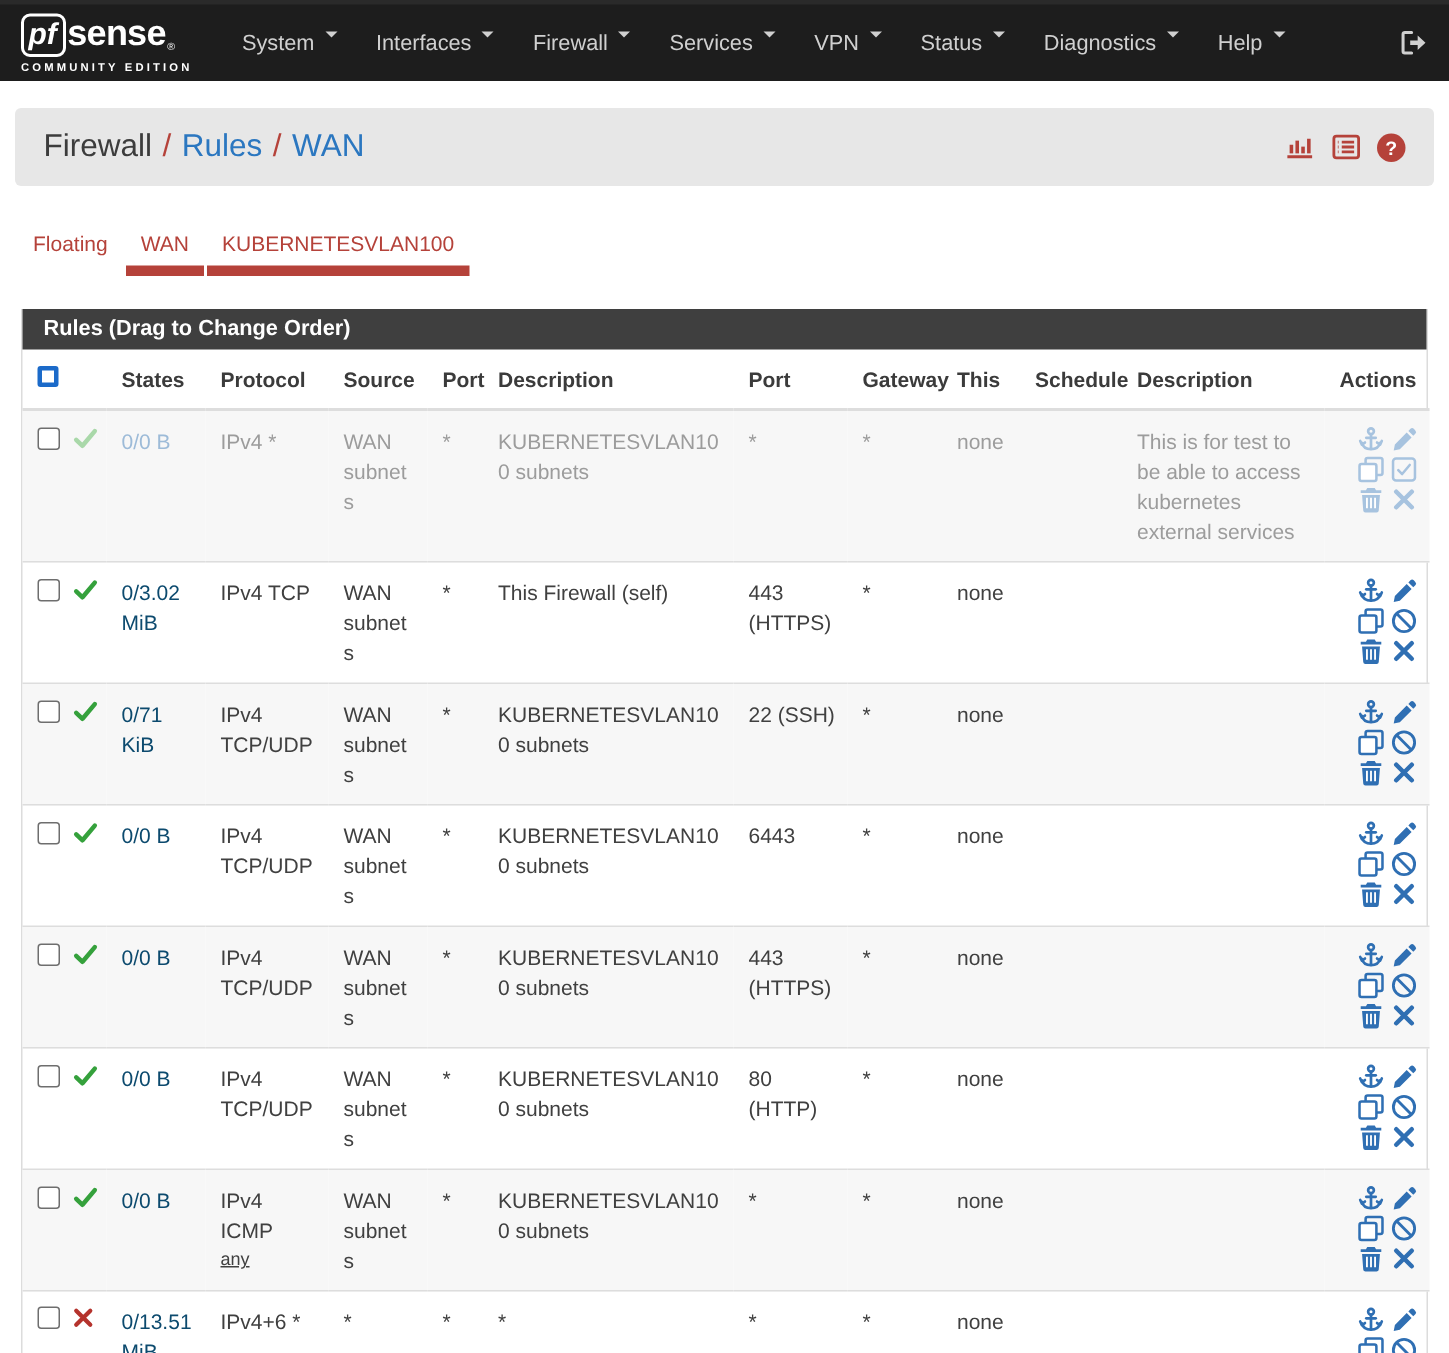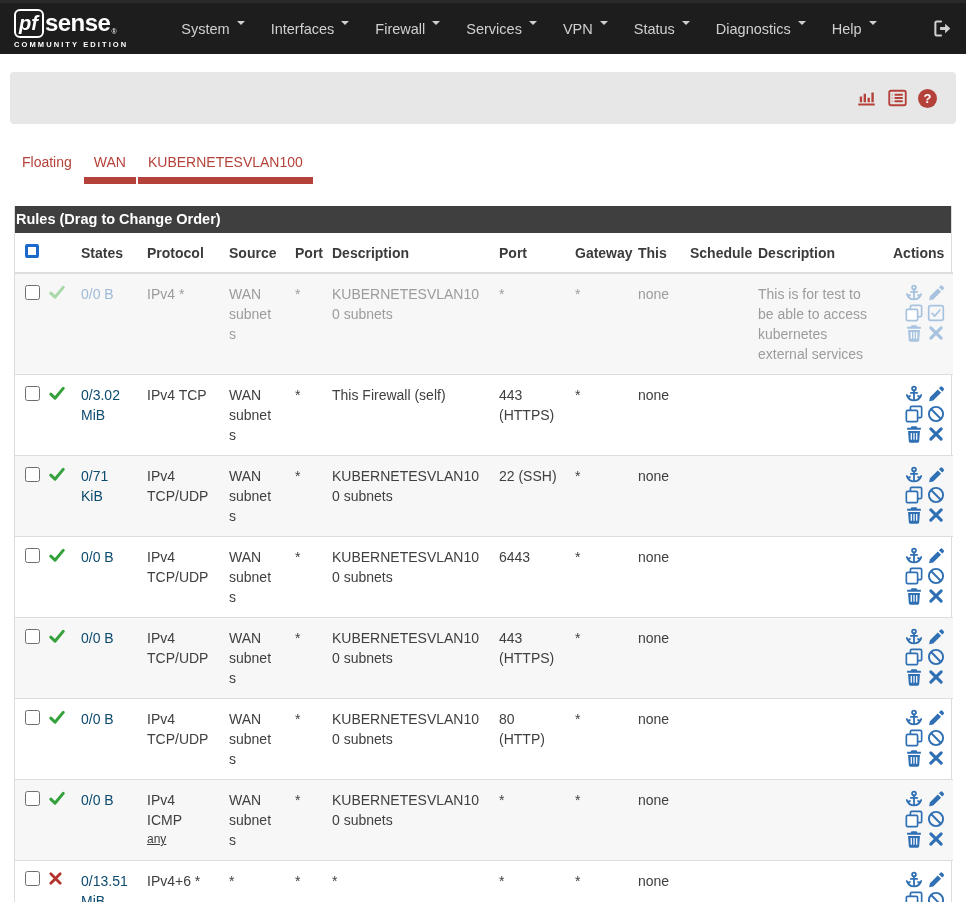--- a/index.html
+++ b/index.html
@@ -1,21 +1,21 @@
 <!DOCTYPE html>
 <html><head>
 <meta charset="utf-8">
 <style>
   * { box-sizing: border-box; margin: 0; padding: 0; }
   html,body { width: 966px; height: 902px; overflow: hidden; background:#fff;
     font-family: "Liberation Sans", sans-serif; }
 
   
   .navbar { height:54px; background:#1d1d1d; display:flex; align-items:center;
-    padding:0 14px; border-top:3px solid #2a2a2a;gap:20px; }
+    padding:0 14px; border-top:3px solid #2a2a2a; }
   .brand { display:flex; flex-direction:column; margin-right:20px; }
   .brand-top { display:flex; align-items:center; color:#fff; }
   .pf-box { border:2.5px solid #fff; border-radius:6px; padding:0 4px 1px 3px;
     font-style:italic; font-weight:bold; font-size:20px; line-height:24px; }
   .sense { font-weight:bold; font-size:24px; letter-spacing:-0.5px; margin-left:1px; }
   .reg { font-size:7px; align-self:flex-end; margin:0 0 3px 1px; }
   .brand-sub { color:#fff; font-size:7.5px; font-weight:bold; letter-spacing:2.1px; margin-top:2px; }
   .nav-items { display:flex; align-items:center; flex:1; }
   .nav-item { color:#d0d0d0; font-size:14.5px; padding:8px 13px; cursor:pointer;
     display:flex; text-decoration:none; }
@@ -37,21 +37,21 @@
 
   
   .tabs { display:flex; margin:26px 0 0 12px; }
   .tab { font-size:14px; color:#b5423a; text-decoration:none; padding:4px 10px 7px 10px;
     border-bottom:7px solid transparent; margin-right:2px; }
   .tab.underlined { border-bottom-color:#b5423a; }
 
   
   .panel { margin:22px 14px 0 14px; border-left:1px solid #dcdcdc; border-right:1px solid #dcdcdc; }
   .panel-hd { background:#3f3f3f; color:#fff; font-weight:bold; font-size:14.5px;
-    padding:5px 10px 6px 1px; }
+    padding:5px 10px 6px 14px; }
 
   
   table { width:100%; border-collapse:collapse; table-layout:fixed; }
   th { text-align:left; font-size:14px; color:#3b3b3b; font-weight:bold;
     padding:11px 8px 11px 10px; border-bottom:2px solid #ddd; }
   td { font-size:14px; color:#404040; vertical-align:top; padding:10px 8px 10px 10px;
     line-height:1.43; border-bottom:1px solid #ddd; word-wrap:break-word; }
   tbody tr:nth-child(odd) { background:#f7f7f7; }
   .cb { width:15px; height:15px; border:1.5px solid #6e6e6e; border-radius:2.5px;
     background:#fff; display:inline-block; cursor:pointer; }
@@ -192,20 +192,23 @@
         <span>Help</span>
         <span class="caret"></span>
       </a>
   </div>
   <svg class="signout">
       <use href="#i-signout"></use>
     </svg>
 </nav>
 
 <div class="bc-bar">
+  <div class="bc-title">
+    <span>Firewall</span><span class="bc-sep">/</span><a class="bc-link">Rules</a><span class="bc-sep">/</span><a class="bc-link">WAN</a>
+  </div>
   <div class="bc-icons">
     <svg class="bc-ic">
         <use href="#i-chart"></use>
       </svg>
     <svg class="bc-ic">
         <use href="#i-log"></use>
       </svg>
     <span class="help-circle">?</span>
   </div>
 </div>

